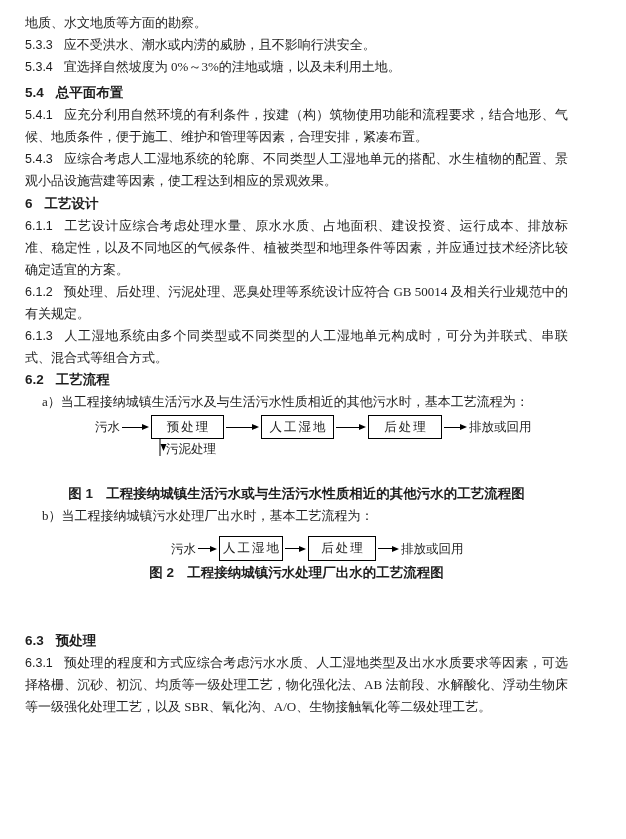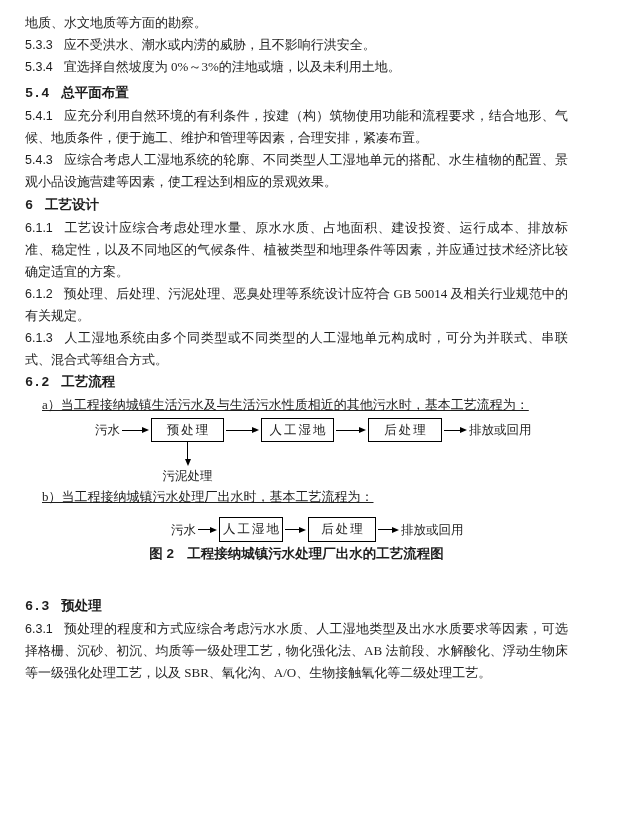--- a/index.html
+++ b/index.html
@@ -24,29 +24,29 @@
     font-size: 12.5px;
     margin-right: 11px;
   }
   .sec-heading {
     margin: 0;
     font-size: 13.5px;
     font-weight: 700;
     line-height: 22px;
   }
   .sec-heading .h-num {
-    font-family: Liberation Mono, monospace;
+    font-family: Liberation Sans, sans-serif;
     margin-right: 12px;
   }
   .mt4 { margin-top: 4px; } .mt5 { margin-top: 1px; } .mt6 { margin-top: 6px; }
-  .mt3 { margin-top: 3px; } .mt21 { margin-top: 21px; } .mt30 { margin-top: 30px; }
+  .mt3 { margin-top: 3px; } .mt21 { margin-top: 21px; } .mt30 { margin-top: 46px; }
   .mt14 { margin-top: 14px; } .mt18 { margin-top: 18px; } .mt9 { margin-top: 9px; }
   .mt2 { margin-top: 2px; }
   .indent20 { padding-left: 20px; }
-  .indent17 { padding-left: 17px; text-decoration: underline; }
+  .indent17 { padding-left: 17px; }
 
   
   .fig {
     position: relative;
     display: flex;
     align-items: flex-start;
   }
   .fig-row {
     display: flex;
     align-items: center;
@@ -86,21 +86,20 @@
     border-bottom: 3.5px solid transparent;
   }
   .s20 { width: 20px; } .s26 { width: 26px; } .s23 { width: 23px; }
   .s16 { width: 16px; } .s12 { width: 12px; } .s14 { width: 14px; }
   .boxwrap { position: relative; }
   .branch {
     position: absolute;
     top: 100%; left: 50%;
     transform: translateX(-50%);
     display: flex;
-    flex-direction: column;
     align-items: center;
   }
   .branch .vshaft { width: 1px; height: 17px; background: #000; }
   .branch .vhead {
     width: 0; height: 0;
     border-top: 7px solid #000;
     border-left: 3.5px solid transparent;
     border-right: 3.5px solid transparent;
   }
   .branch .flow-label { margin-top: 3px; }
@@ -174,20 +173,21 @@
         </span>
       <span class="flow-box w74">后处理</span>
       <span class="harrow">
           <span class="shaft s16"></span>
           <span class="head"></span>
         </span>
       <span class="flow-label">排放或回用</span>
     </div>
   </div>
 
+  <p class="fig-caption"><span class="cap-num">图 1</span><span>工程接纳城镇生活污水或与生活污水性质相近的其他污水的工艺流程图</span></p>
 
   <p class="body mt14 indent17"><span>b）当工程接纳城镇污水处理厂出水时，基本工艺流程为：</span></p>
 
   <div class="fig fig2 mt9">
     <div class="fig-row">
       <span class="flow-label">污水</span>
       <span class="harrow">
           <span class="shaft s12"></span>
           <span class="head"></span>
         </span>

